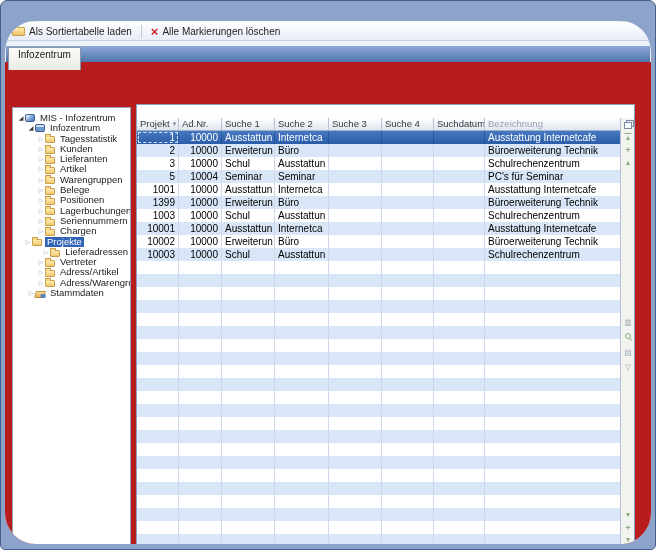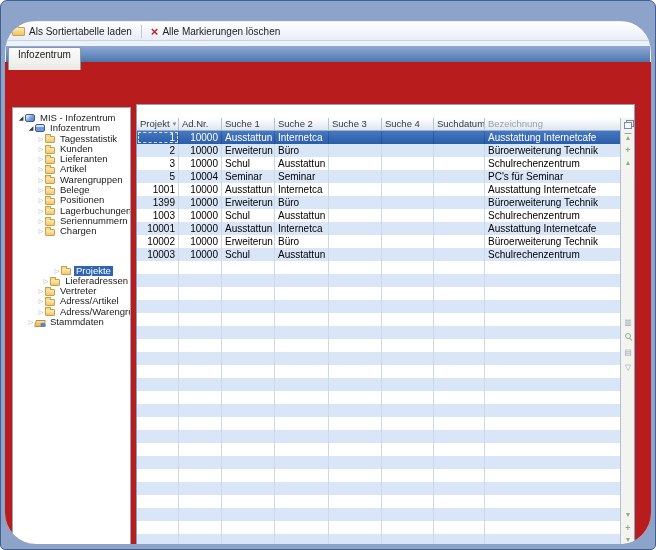--- a/index.html
+++ b/index.html
@@ -186,21 +186,21 @@
           <div class="titem" style="padding-left: 24px;">
             <span class="tarrow col">▷</span>
             <span class="ic ic-folder"></span>
             <span class="tlabel">Seriennummern</span>
           </div>
           <div class="titem" style="padding-left: 24px;">
             <span class="tarrow col">▷</span>
             <span class="ic ic-folder"></span>
             <span class="tlabel">Chargen</span>
           </div>
-          <div class="titem" style="padding-left: 40px; margin-top: 29px;">
+          <div class="titem" style="padding-left: 11px;">
             <span class="tarrow col">▷</span>
             <span class="ic ic-folder"></span>
             <span class="tlabel sel">Projekte</span>
           </div>
           <div class="titem" style="padding-left: 24px; justify-content: flex-end;">
             <span class="tarrow col">▷</span>
             <span class="ic ic-folder"></span>
             <span class="tlabel">Lieferadressen</span>
           </div>
           <div class="titem" style="padding-left: 24px;">

